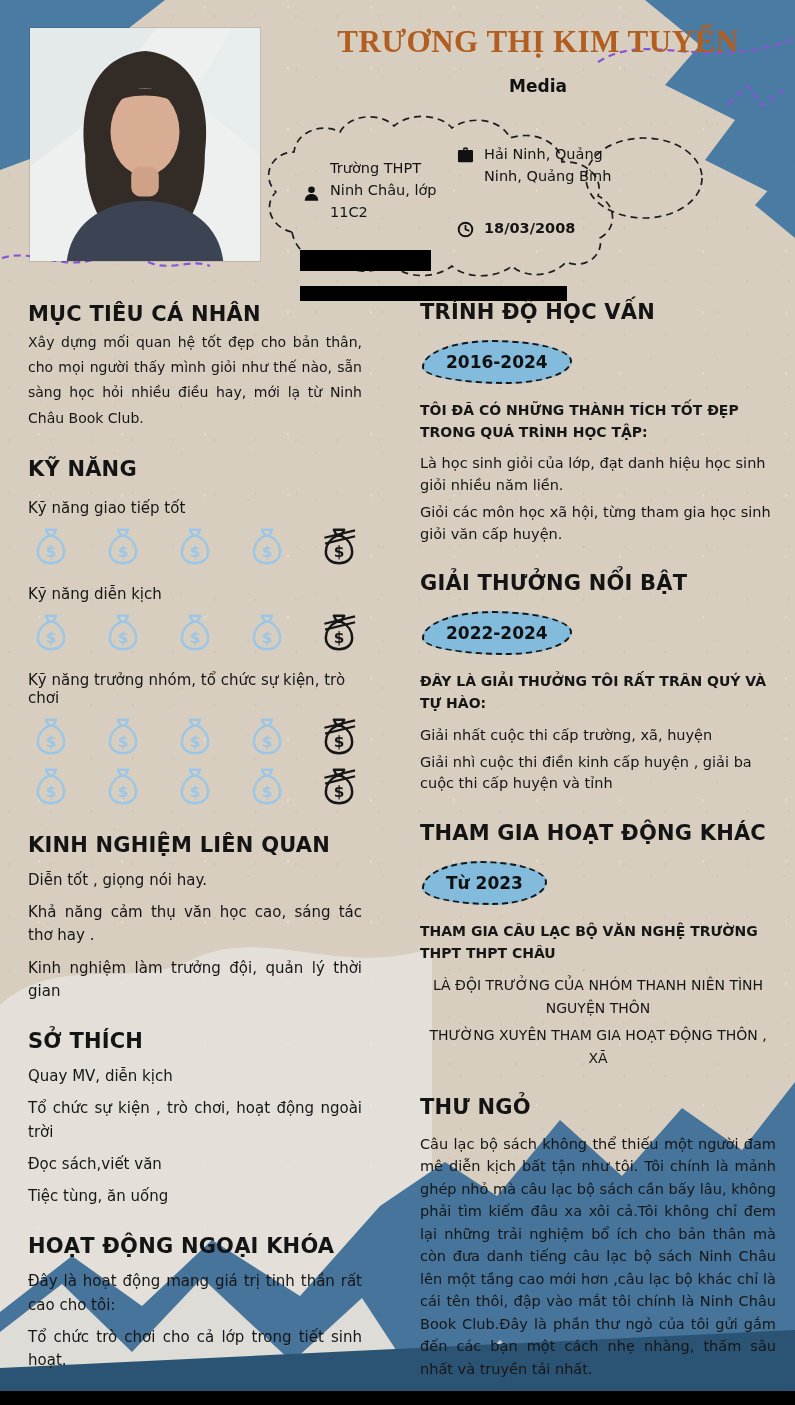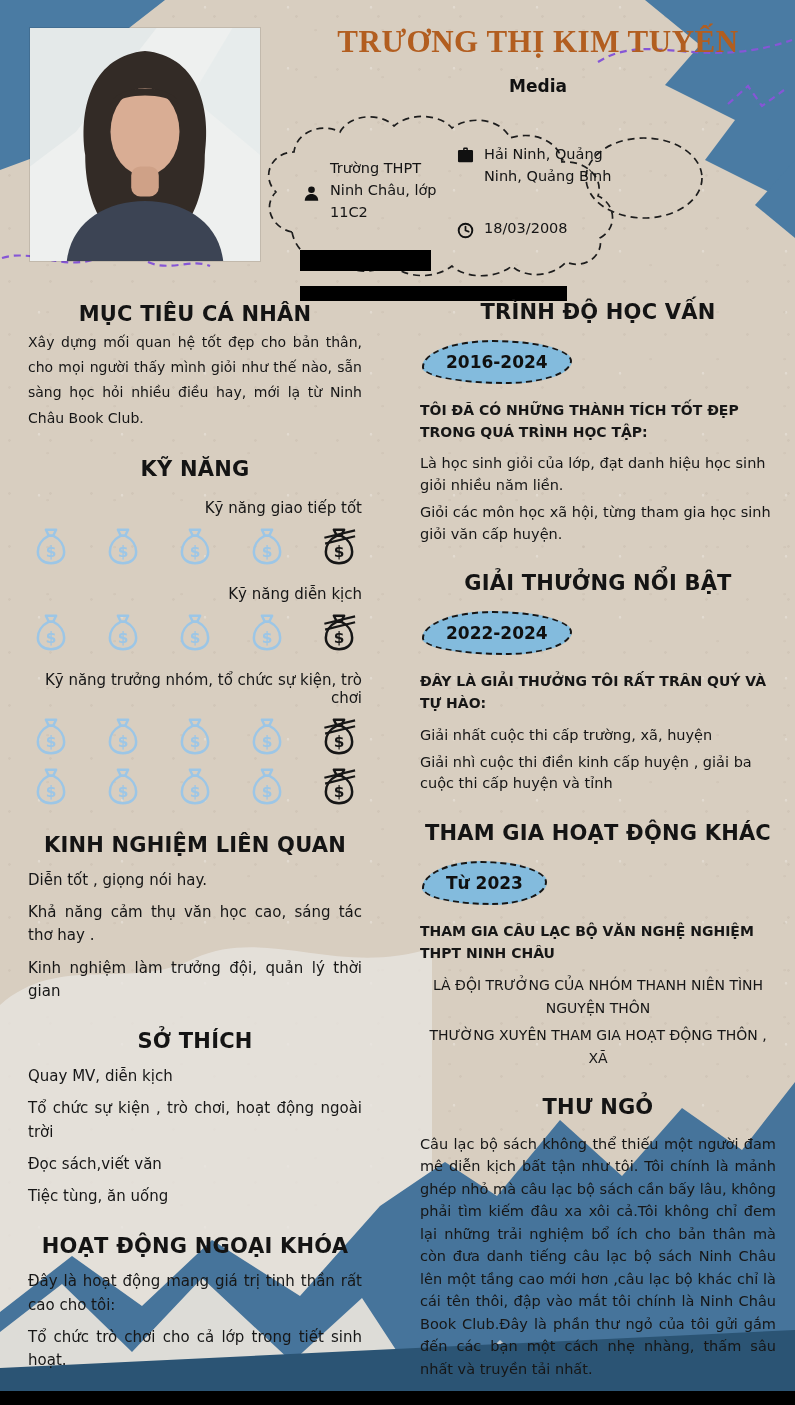--- a/index.html
+++ b/index.html
@@ -25,36 +25,36 @@
   .name-block{position:absolute;left:292px;top:24px;width:492px;text-align:center;z-index:3;}
   .name-block h1{margin:0;font-size:31px;font-weight:700;color:#b25e20;letter-spacing:.5px;font-family:Liberation Serif, serif;}
   .role{font-size:17px;font-weight:700;margin-top:16px;color:#111;}
 
   .contact-item{position:absolute;z-index:3;display:flex;gap:9px;align-items:flex-start;}
   .contact-item .txt{font-size:14.5px;line-height:1.5;color:#141414;}
   .cicon{width:19px;height:19px;flex:0 0 auto;margin-top:2px;}
   .ci-school{left:302px;top:158px;width:142px;}
   .ci-school .cicon{margin-top:26px;}
   .ci-location{left:456px;top:144px;width:180px;}
-  .ci-date{left:456px;top:218px;width:180px;align-items:flex-end;}
+  .ci-date{left:456px;top:218px;width:180px;align-items:flex-start;font-weight:bold;}
 
   .redact{position:absolute;background:#000;z-index:3;}
   .r1{left:300px;top:250px;width:131px;height:21px;}
   .r2{left:300px;top:286px;width:267px;height:15px;}
 
   .col-left{position:absolute;left:28px;top:302px;width:334px;z-index:3;}
   .col-right{position:absolute;left:420px;top:300px;width:356px;z-index:3;}
 
-  h2{font-size:21px;font-weight:700;text-align:center;margin:0;color:#141414;letter-spacing:.2px;}
+  h2{font-size:21px;font-weight:700;text-align:left;margin:0;color:#141414;letter-spacing:.2px;}
   .sec{margin-top:26px;}
   .sec:first-child{margin-top:0;}
 
   .para{font-size:14px;line-height:1.8;text-align:justify;margin:4px 0 0;}
 
-  .skill-label{font-size:15px;margin-top:18px;text-align:right;}
+  .skill-label{font-size:15px;margin-top:18px;}
   .skill-rating{display:flex;justify-content:space-between;margin-top:9px;padding:0 4px;}
   .bag{width:38px;height:41px;color:#9cc6e6;}
   .bag.dark{color:#161616;}
   .bp{fill:none;stroke:currentColor;stroke-width:1.7;stroke-linejoin:round;}
   .strike{fill:none;stroke:currentColor;stroke-width:1.5;}
 
   .lines{margin-top:12px;}
   .lines p{font-size:15px;line-height:1.55;margin:0 0 9px;text-align:justify;}
 
   .badge{display:inline-block;background:#83bbdd;border:2px dashed #151515;
@@ -285,21 +285,21 @@
       <div class="subhead">ĐÂY LÀ GIẢI THƯỞNG TÔI RẤT TRÂN QUÝ VÀ TỰ HÀO:</div>
       <div class="r-lines">
         <p>Giải nhất cuộc thi cấp trường, xã, huyện</p>
         <p>Giải nhì cuộc thi điền kinh cấp huyện , giải ba cuộc thi cấp huyện và tỉnh</p>
       </div>
     </div>
 
     <div class="sec">
       <h2>THAM GIA HOẠT ĐỘNG KHÁC</h2>
       <span class="badge">Từ 2023</span>
-      <div class="subhead">THAM GIA CÂU LẠC BỘ VĂN NGHỆ NGHIỆM THPT NINH CHÂU</div>
+      <div class="subhead">THAM GIA CÂU LẠC BỘ VĂN NGHỆ TRƯỜNG THPT THPT CHÂU</div>
       <div class="caps-line">
         <p>LÀ ĐỘI TRƯỞNG CỦA NHÓM  THANH NIÊN TÌNH NGUYỆN THÔN</p>
         <p>THƯỜNG XUYÊN THAM GIA HOẠT ĐỘNG THÔN , XÃ</p>
       </div>
     </div>
 
     <div class="sec">
       <h2>THƯ NGỎ</h2>
       <p class="letter-body">Câu lạc bộ sách không thể thiếu một người đam mê diễn kịch bất tận như tôi. Tôi chính là mảnh ghép nhỏ mà câu lạc bộ sách cần bấy lâu, không phải tìm kiếm đâu xa xôi cả.Tôi không chỉ đem lại những trải nghiệm bổ ích cho bản thân mà còn đưa danh tiếng câu lạc bộ sách Ninh Châu lên một tầng cao mới hơn ,câu lạc bộ khác chỉ là cái tên thôi, đập vào mắt tôi chính là Ninh Châu Book Club.Đây là phần thư ngỏ của tôi gửi gắm đến các bạn một cách nhẹ nhàng, thấm sâu nhất và truyền tải nhất.</p>
     </div>

